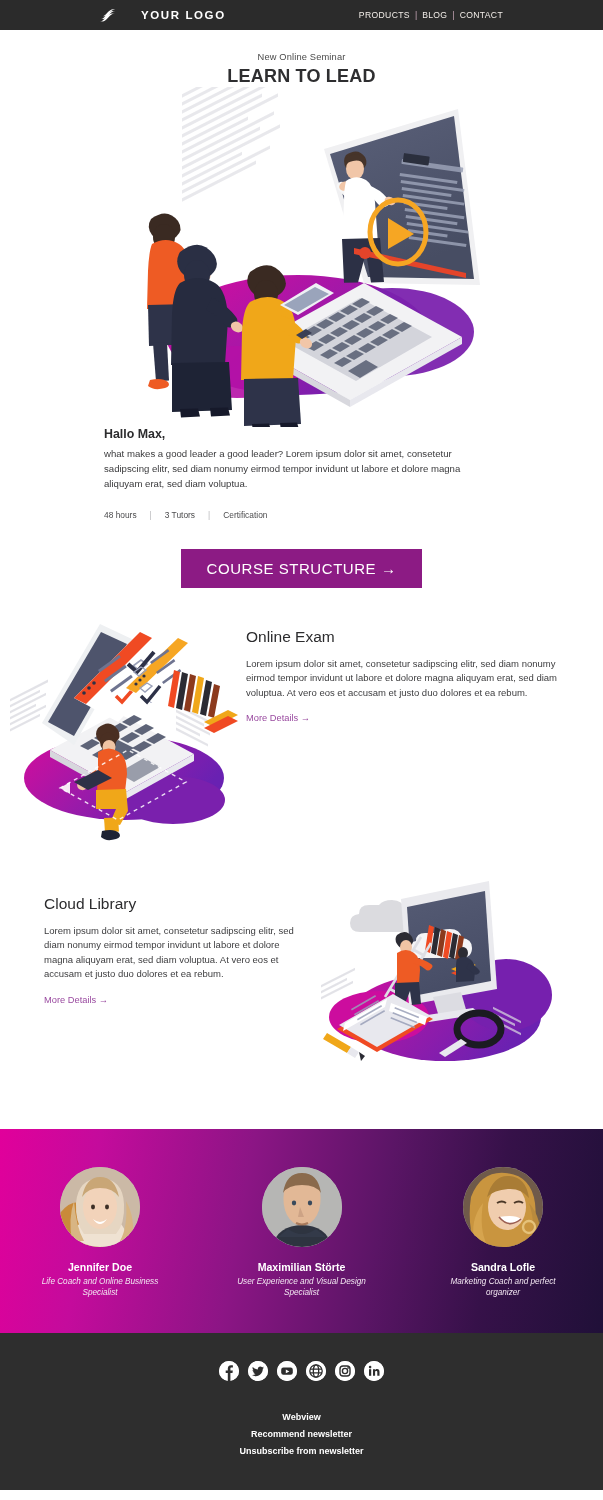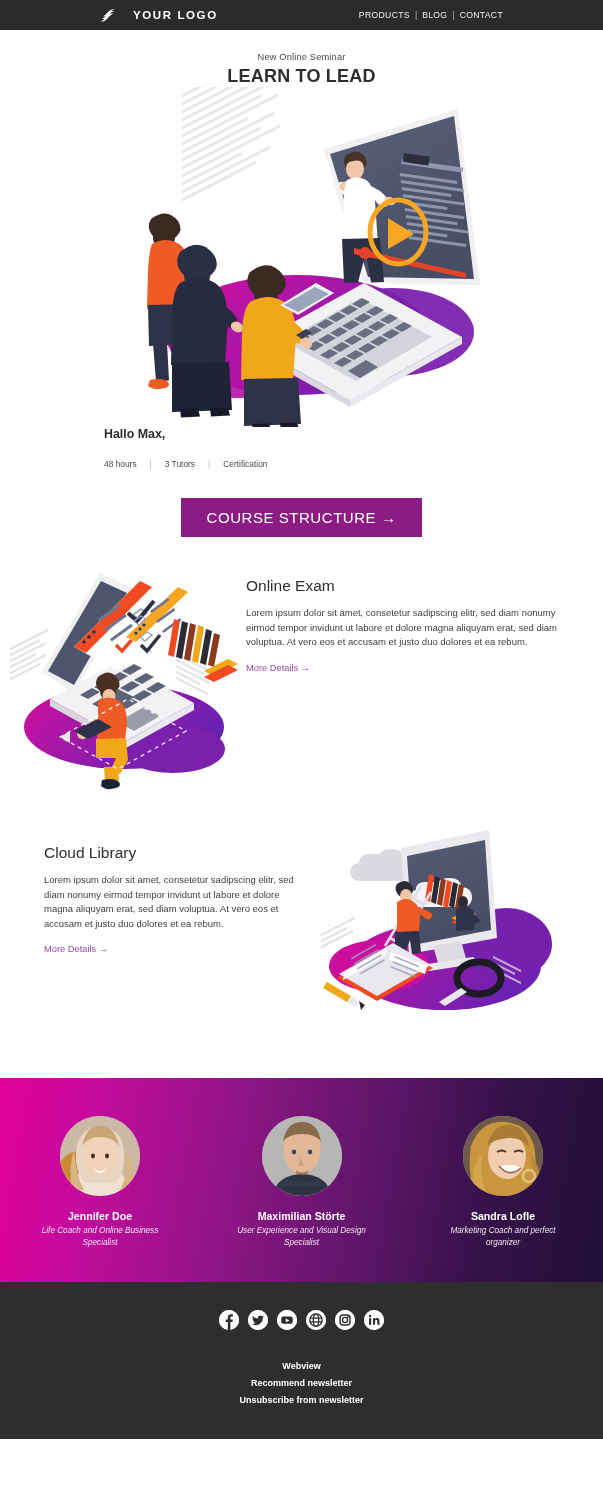--- a/index.html
+++ b/index.html
@@ -19,21 +19,21 @@
 
   
   .topbar {
     height: 30px;
     background: #2b2b2b;
     display: flex;
     align-items: center;
     padding: 0 100px 0 100px;
     justify-content: space-between;
   }
-  .brand { display: flex; align-items: center; gap: 16px; }
+  .brand { display: flex; align-items: center; gap: 24px; }
   .brand-mark { width: 17px; height: 13px; display: block; }
   .brand-text {
     color: #ffffff;
     font-size: 11.5px;
     font-weight: bold;
     letter-spacing: 1.6px;
   }
   .nav { display: flex; align-items: center; gap: 5px; }
   .nav a {
     color: #f3eee9;
@@ -364,20 +364,21 @@
 
       <path d="M178 218 L214 196 L232 206 L196 228 Z" fill="#eef0f4"></path>
       <path d="M182 218 L213 200 L227 207 L196 225 Z" fill="#9aa4bb"></path>
 
       <path d="M194 248 L204 242 L210 246 L200 252 Z" fill="#3a3f55"></path>
     </g>
   </svg>
 
   <div class="content">
     <div class="greeting">Hallo Max,</div>
+    <div class="paragraph">what makes a good leader a good leader? Lorem ipsum dolor sit amet, consetetur sadipscing elitr, sed diam nonumy eirmod tempor invidunt ut labore et dolore magna aliquyam erat, sed diam voluptua.</div>
     <div class="meta-row">
       <span>48 hours</span>
       <span class="bar">|</span>
       <span>3 Tutors</span>
       <span class="bar">|</span>
       <span>Certification</span>
     </div>
   </div>
 
   <div class="cta-wrap">

